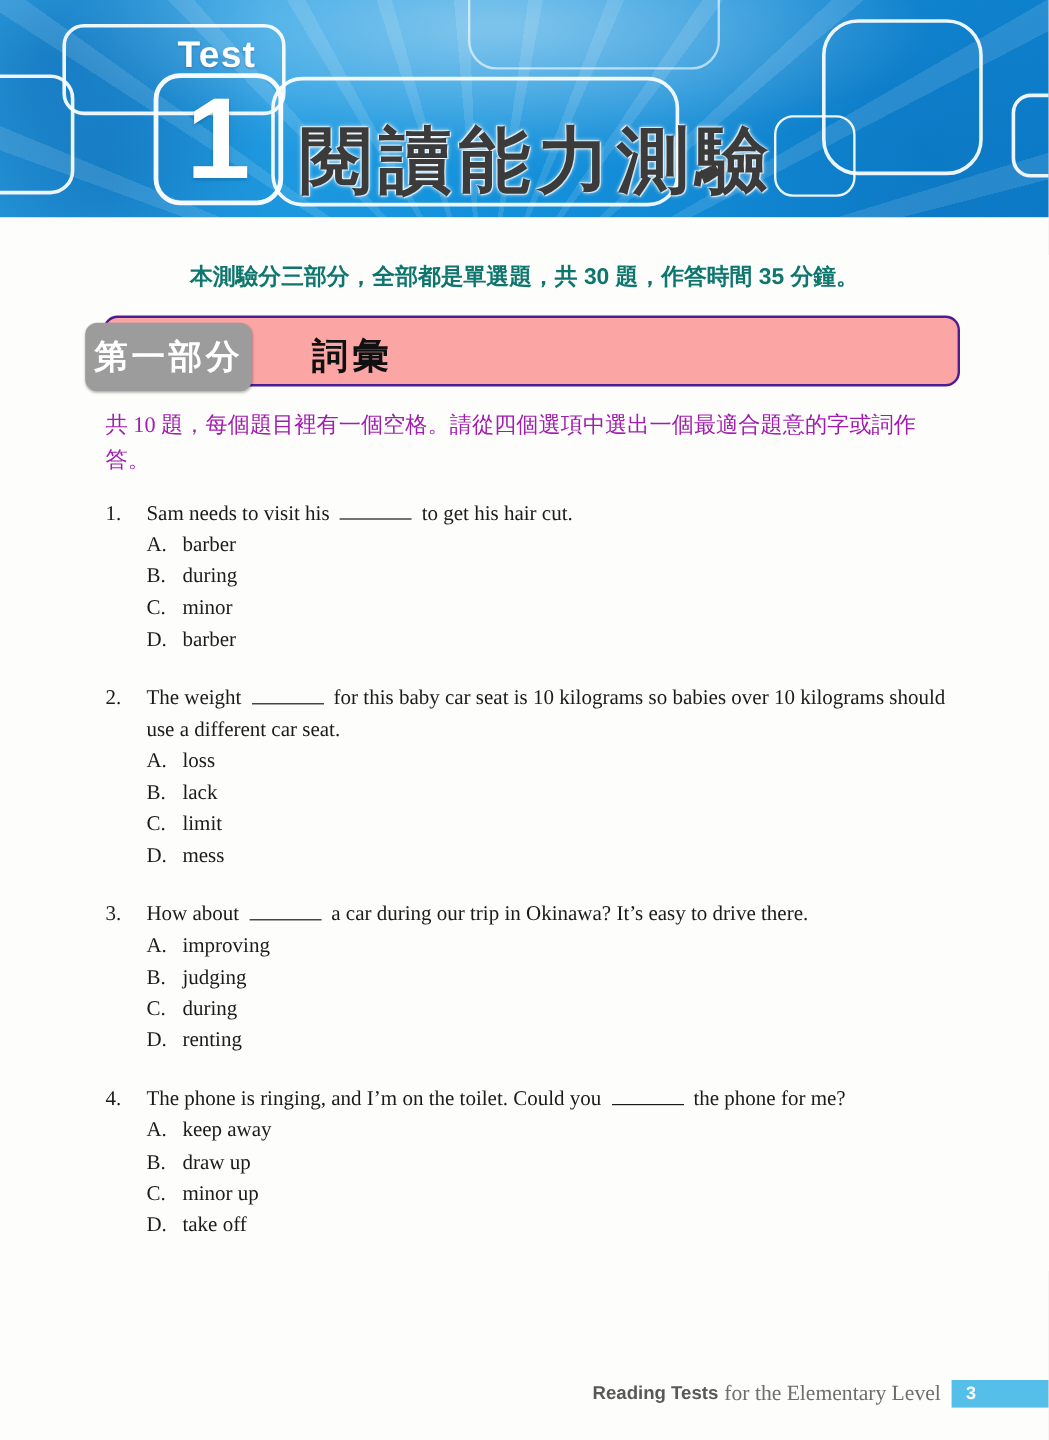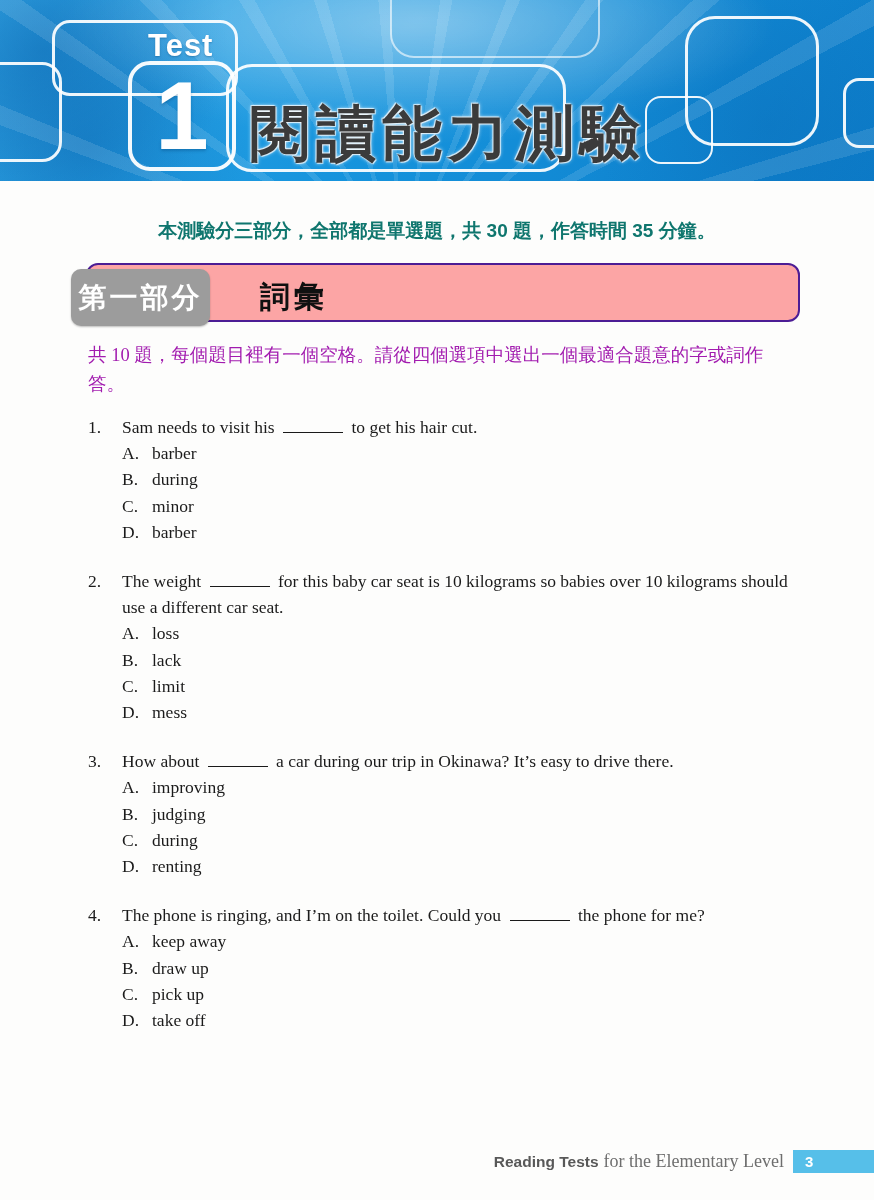--- a/index.html
+++ b/index.html
@@ -237,21 +237,21 @@
         <div class="option">
           <span class="opt-letter">A.</span>
           <span class="opt-text">keep away</span>
         </div>
         <div class="option">
           <span class="opt-letter">B.</span>
           <span class="opt-text">draw up</span>
         </div>
         <div class="option">
           <span class="opt-letter">C.</span>
-          <span class="opt-text">pick up</span>
+          <span class="opt-text">minor up</span>
         </div>
         <div class="option">
           <span class="opt-letter">D.</span>
           <span class="opt-text">take off</span>
         </div>
       </div>
     </div>
 
   <div class="footer-text">
     <span class="footer-bold">Reading Tests</span>

